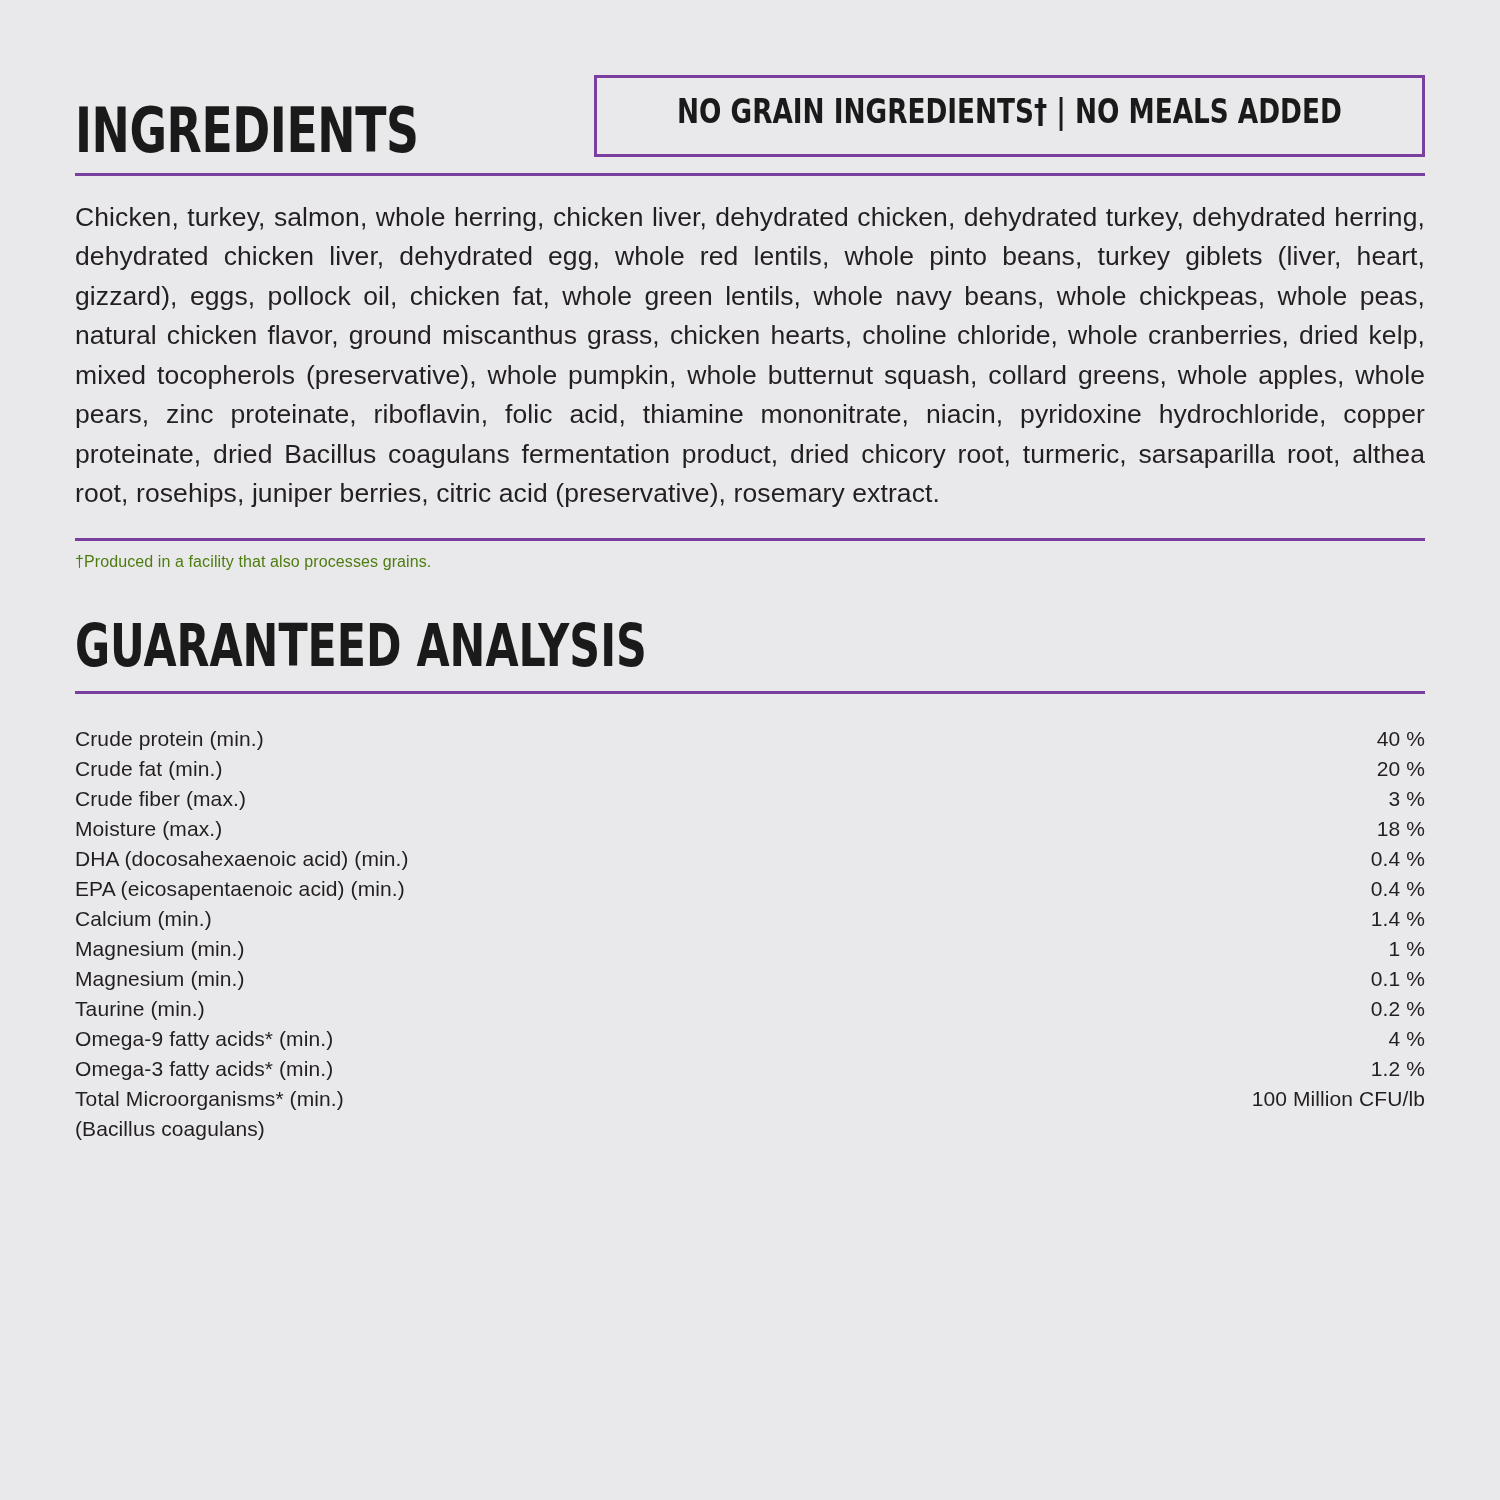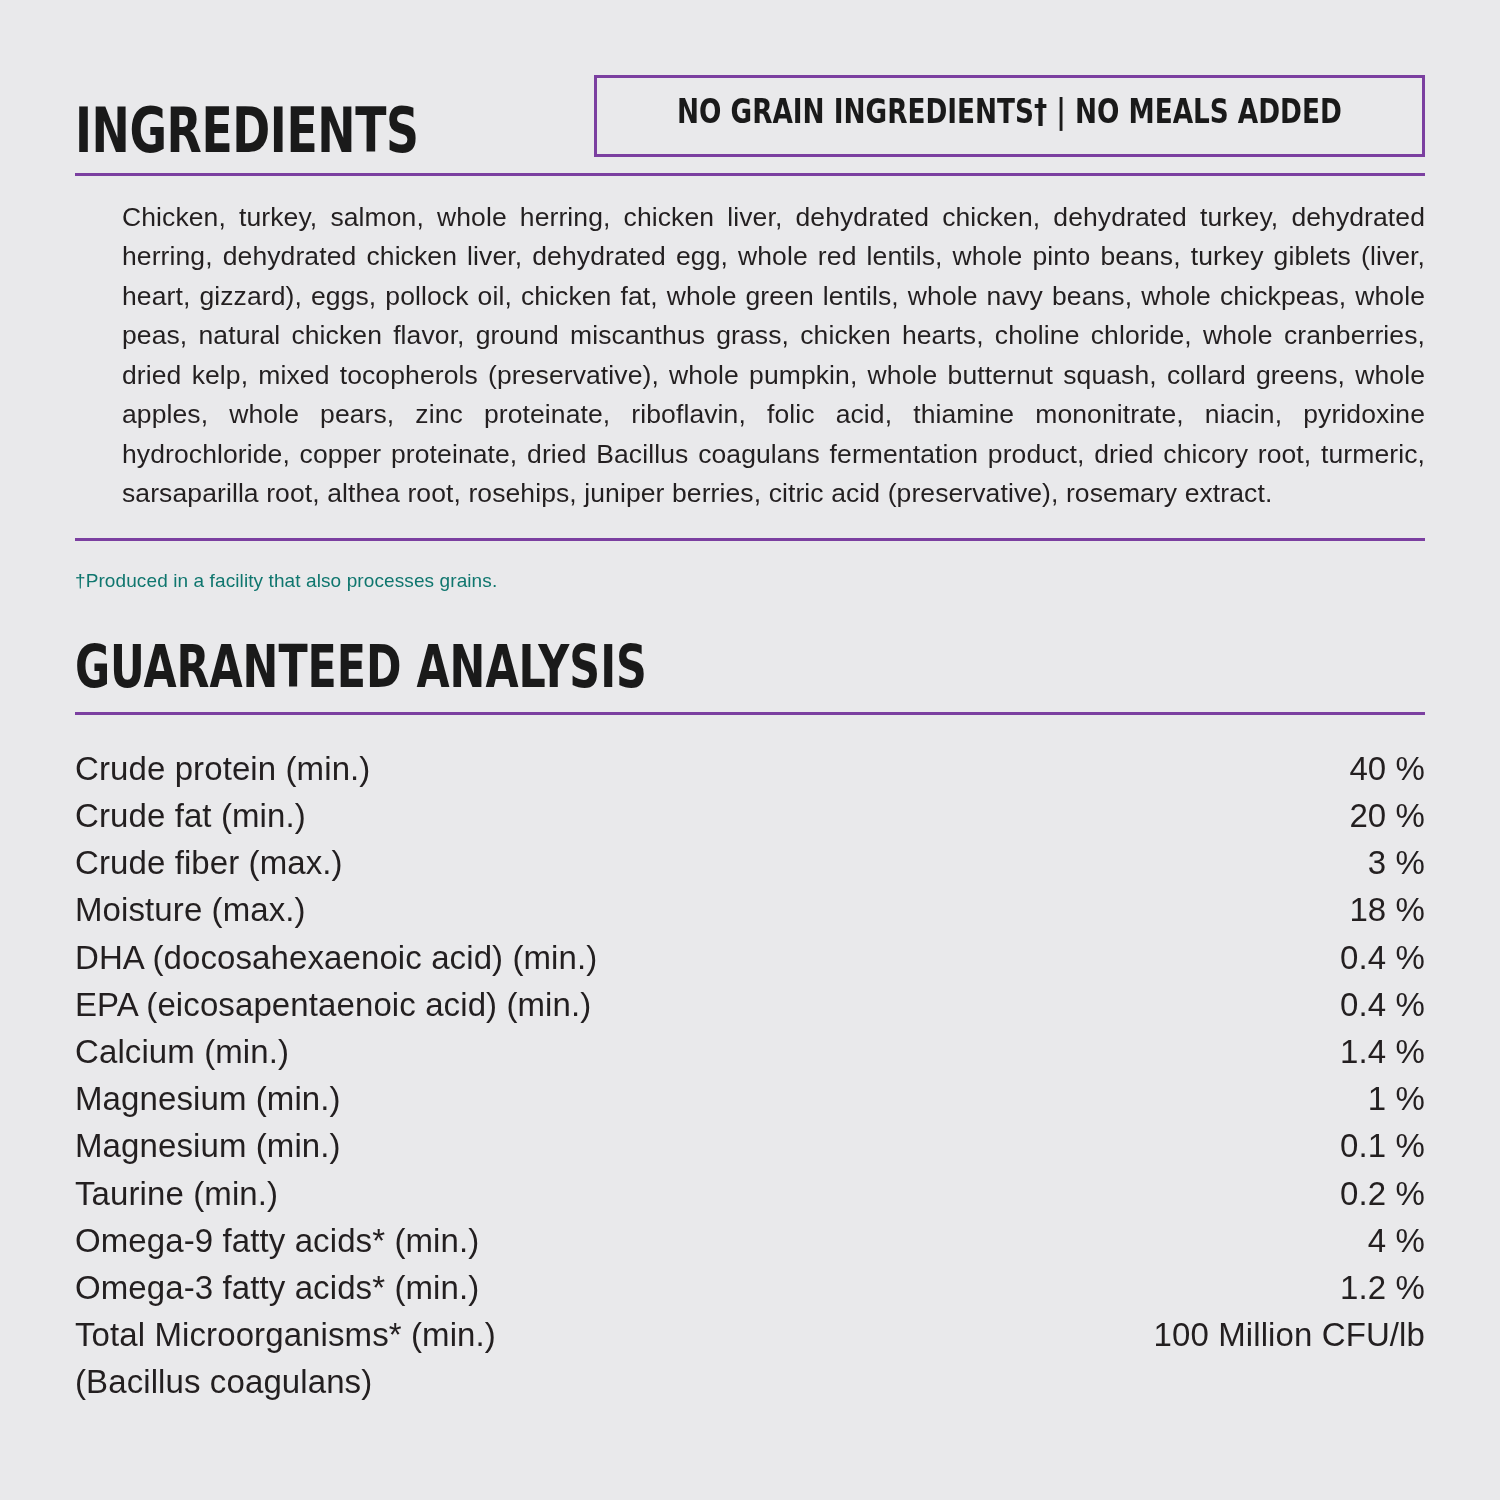--- a/index.html
+++ b/index.html
@@ -73,30 +73,29 @@
 
   
   .ingredients-body {
     margin-top: 22px;
     font-size: 26.5px;
     line-height: 1.49;
     text-align: justify;
     text-justify: inter-word;
     color: #231f20;
     letter-spacing: 0.1px;
-    margin-left: 47px;
   }
 
   .rule-ing-bottom {
     margin-top: 24px;
   }
   .footnote {
-    margin-top: 29px;
-    font-size: 19px;
-    color: #0f766e;
+    margin-top: 12px;
+    font-size: 16px;
+    color: #4d7c0f;
     letter-spacing: 0.1px;
   }
 
   
   .ga-title-wrap {
     margin-top: 46px;
   }
   .ga-title {
     font-family: "DejaVu Sans", sans-serif;
     font-weight: bold;
@@ -111,21 +110,21 @@
   .rule-ga {
     margin-top: 16px;
   }
 
   .ga-table {
     margin-top: 30px;
     width: 100%;
     border-collapse: collapse;
   }
   .ga-table td {
-    font-size: 33px;
+    font-size: 21px;
     line-height: 1.43;
     color: #231f20;
     padding: 0;
     vertical-align: top;
     letter-spacing: 0.1px;
   }
   .ga-table td.value {
     text-align: right;
     white-space: nowrap;
   }

